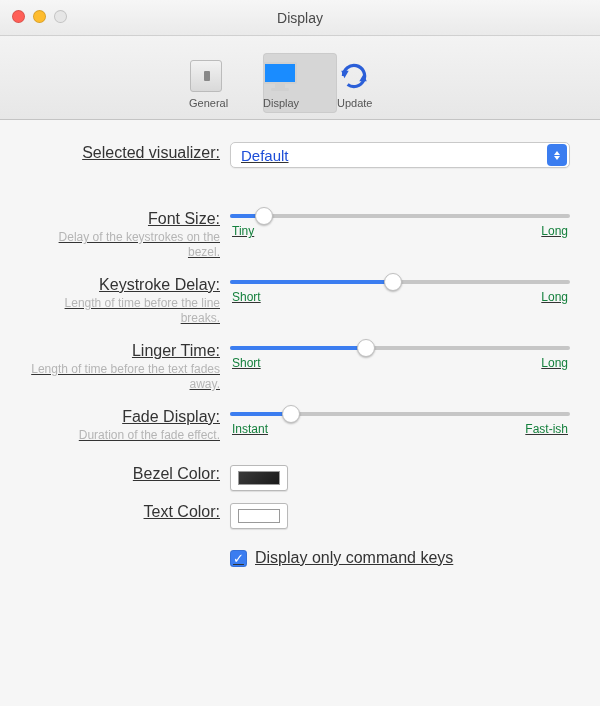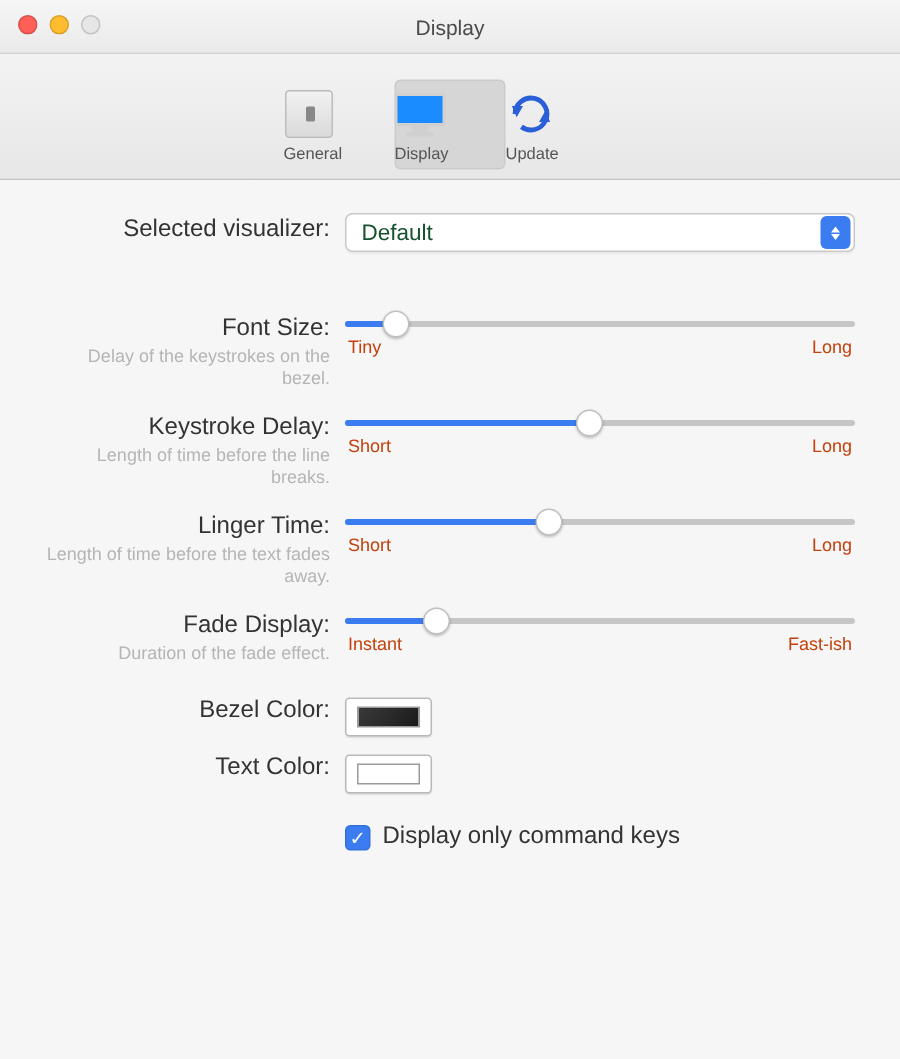--- a/index.html
+++ b/index.html
@@ -54,42 +54,42 @@
     background: #d6d6d6;
     box-shadow: inset 0 0 0 1px rgba(0,0,0,0.05);
   }
   .toolbar-icon { width: 34px; height: 34px; display:flex; align-items:center; justify-content:center; }
   .toolbar-label { font-size: 11px; color: #555; }
   .content {
     padding: 22px 30px 10px 30px;
     background: #f6f6f6;
     height: calc(100% - 120px);
   }
-  .row { display: flex; align-items: flex-start; margin-bottom: 26px; }
+  .row { display: flex; align-items: flex-start; margin-bottom: 26px; text-decoration: underline; }
   .row.slider-row { margin-bottom: 14px; }
   .label-col {
     width: 200px;
     text-align: right;
     padding-right: 10px;
     padding-top: 2px;
   }
   .label-main { font-size: 16px; color: #333; }
   .label-hint { font-size: 12px; color: #b5b5b5; line-height: 1.25; margin-top:2px;}
   .control-col { flex: 1; }
   .select {
     width: 100%;
     height: 26px;
     background: #fff;
     border: 1px solid #c9c9c9;
     border-radius: 5px;
     display: flex;
     align-items: center;
     padding: 0 2px 0 10px;
     font-size: 15px;
-    color: #14532d;
+    color: #1d4ed8;
     position: relative;
     box-shadow: 0 1px 1px rgba(0,0,0,0.05);
   }
   .select-arrows {
     width: 20px; height: 22px;
     background: #3b7df0;
     border-radius: 4px;
     margin-left: auto;
     display: flex; flex-direction: column; align-items:center; justify-content:center;
     gap: 1px;
@@ -113,21 +113,21 @@
   .slider-thumb {
     position: absolute;
     top: 50%;
     width: 18px; height: 18px;
     background: #fff;
     border: 0.5px solid #c0c0c0;
     border-radius: 50%;
     transform: translate(-50%, -50%);
     box-shadow: 0 1px 2px rgba(0,0,0,0.25);
   }
-  .slider-labels { display: flex; justify-content: space-between; font-size: 12px; color: #c2410c; margin-top: 6px; padding: 0 2px;}
+  .slider-labels { display: flex; justify-content: space-between; font-size: 12px; color: #15803d; margin-top: 6px; padding: 0 2px;}
   .color-well {
     width: 58px; height: 26px;
     border: 1px solid #b9b9b9;
     border-radius: 3px;
     background: #fff;
     display: flex; align-items:center; justify-content:center;
     box-shadow: 0 1px 1px rgba(0,0,0,0.1);
   }
   .color-swatch {
     width: 42px; height: 14px;

